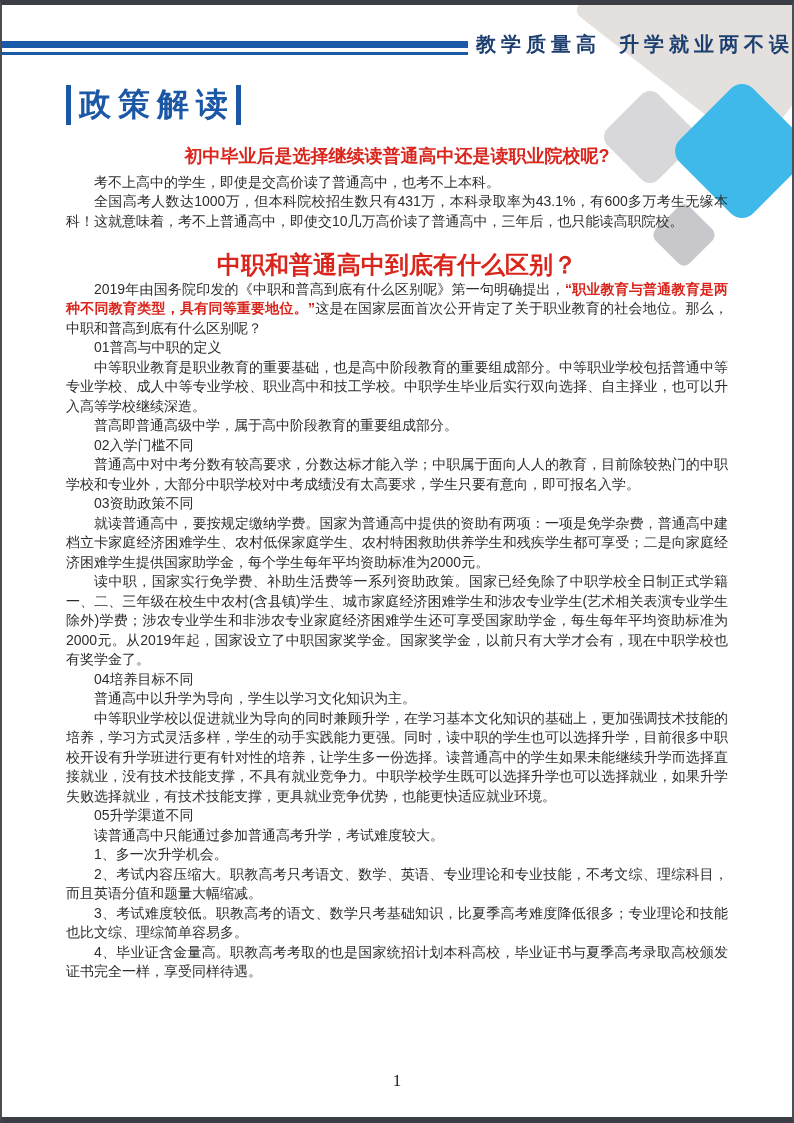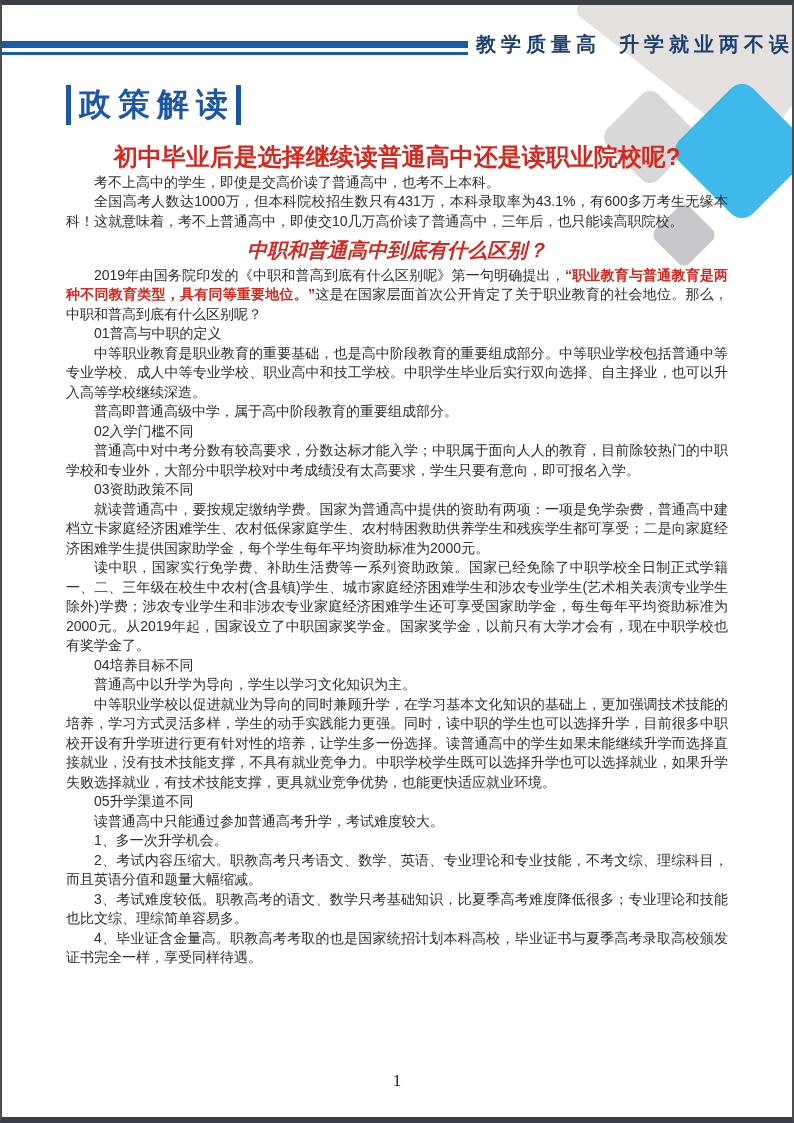--- a/index.html
+++ b/index.html
@@ -51,23 +51,23 @@
   .content {
     position:relative; z-index:1;
     margin:0 64px;
     font-size:14px; line-height:19.5px; color:#2d2d2d;
     text-align: justify;
   }
   .content p { margin:0; text-indent:2em; }
   .sub-title { font-weight:normal; text-indent:2em; margin:0; }
   .heading-red {
     color:#d9251c; font-weight:bold; text-align:center;
-    text-indent:0; margin:12px 0 6px 0; font-size:24px;
+    text-indent:0; margin:12px 0 6px 0; font-size:18px;
   }
-  .heading-red.h2 { font-size:20px; margin:10px 0 5px 0;font-style:italic; }
+  .heading-red.h2 { font-size:24px; margin:24px 0 5px 0; }
   .heading-red.h3 { font-size:21px; margin:24px 0 12px 0; }
   .red-bold { color:#d9251c; font-weight:bold; }
   
   .page-footer {
     position:absolute; z-index:2; left:0; bottom:26px; width:100%;
     text-align:center; font-family:"Liberation Serif", serif;
     font-size:17px; color:#222;
   }
 </style>
 </head>

